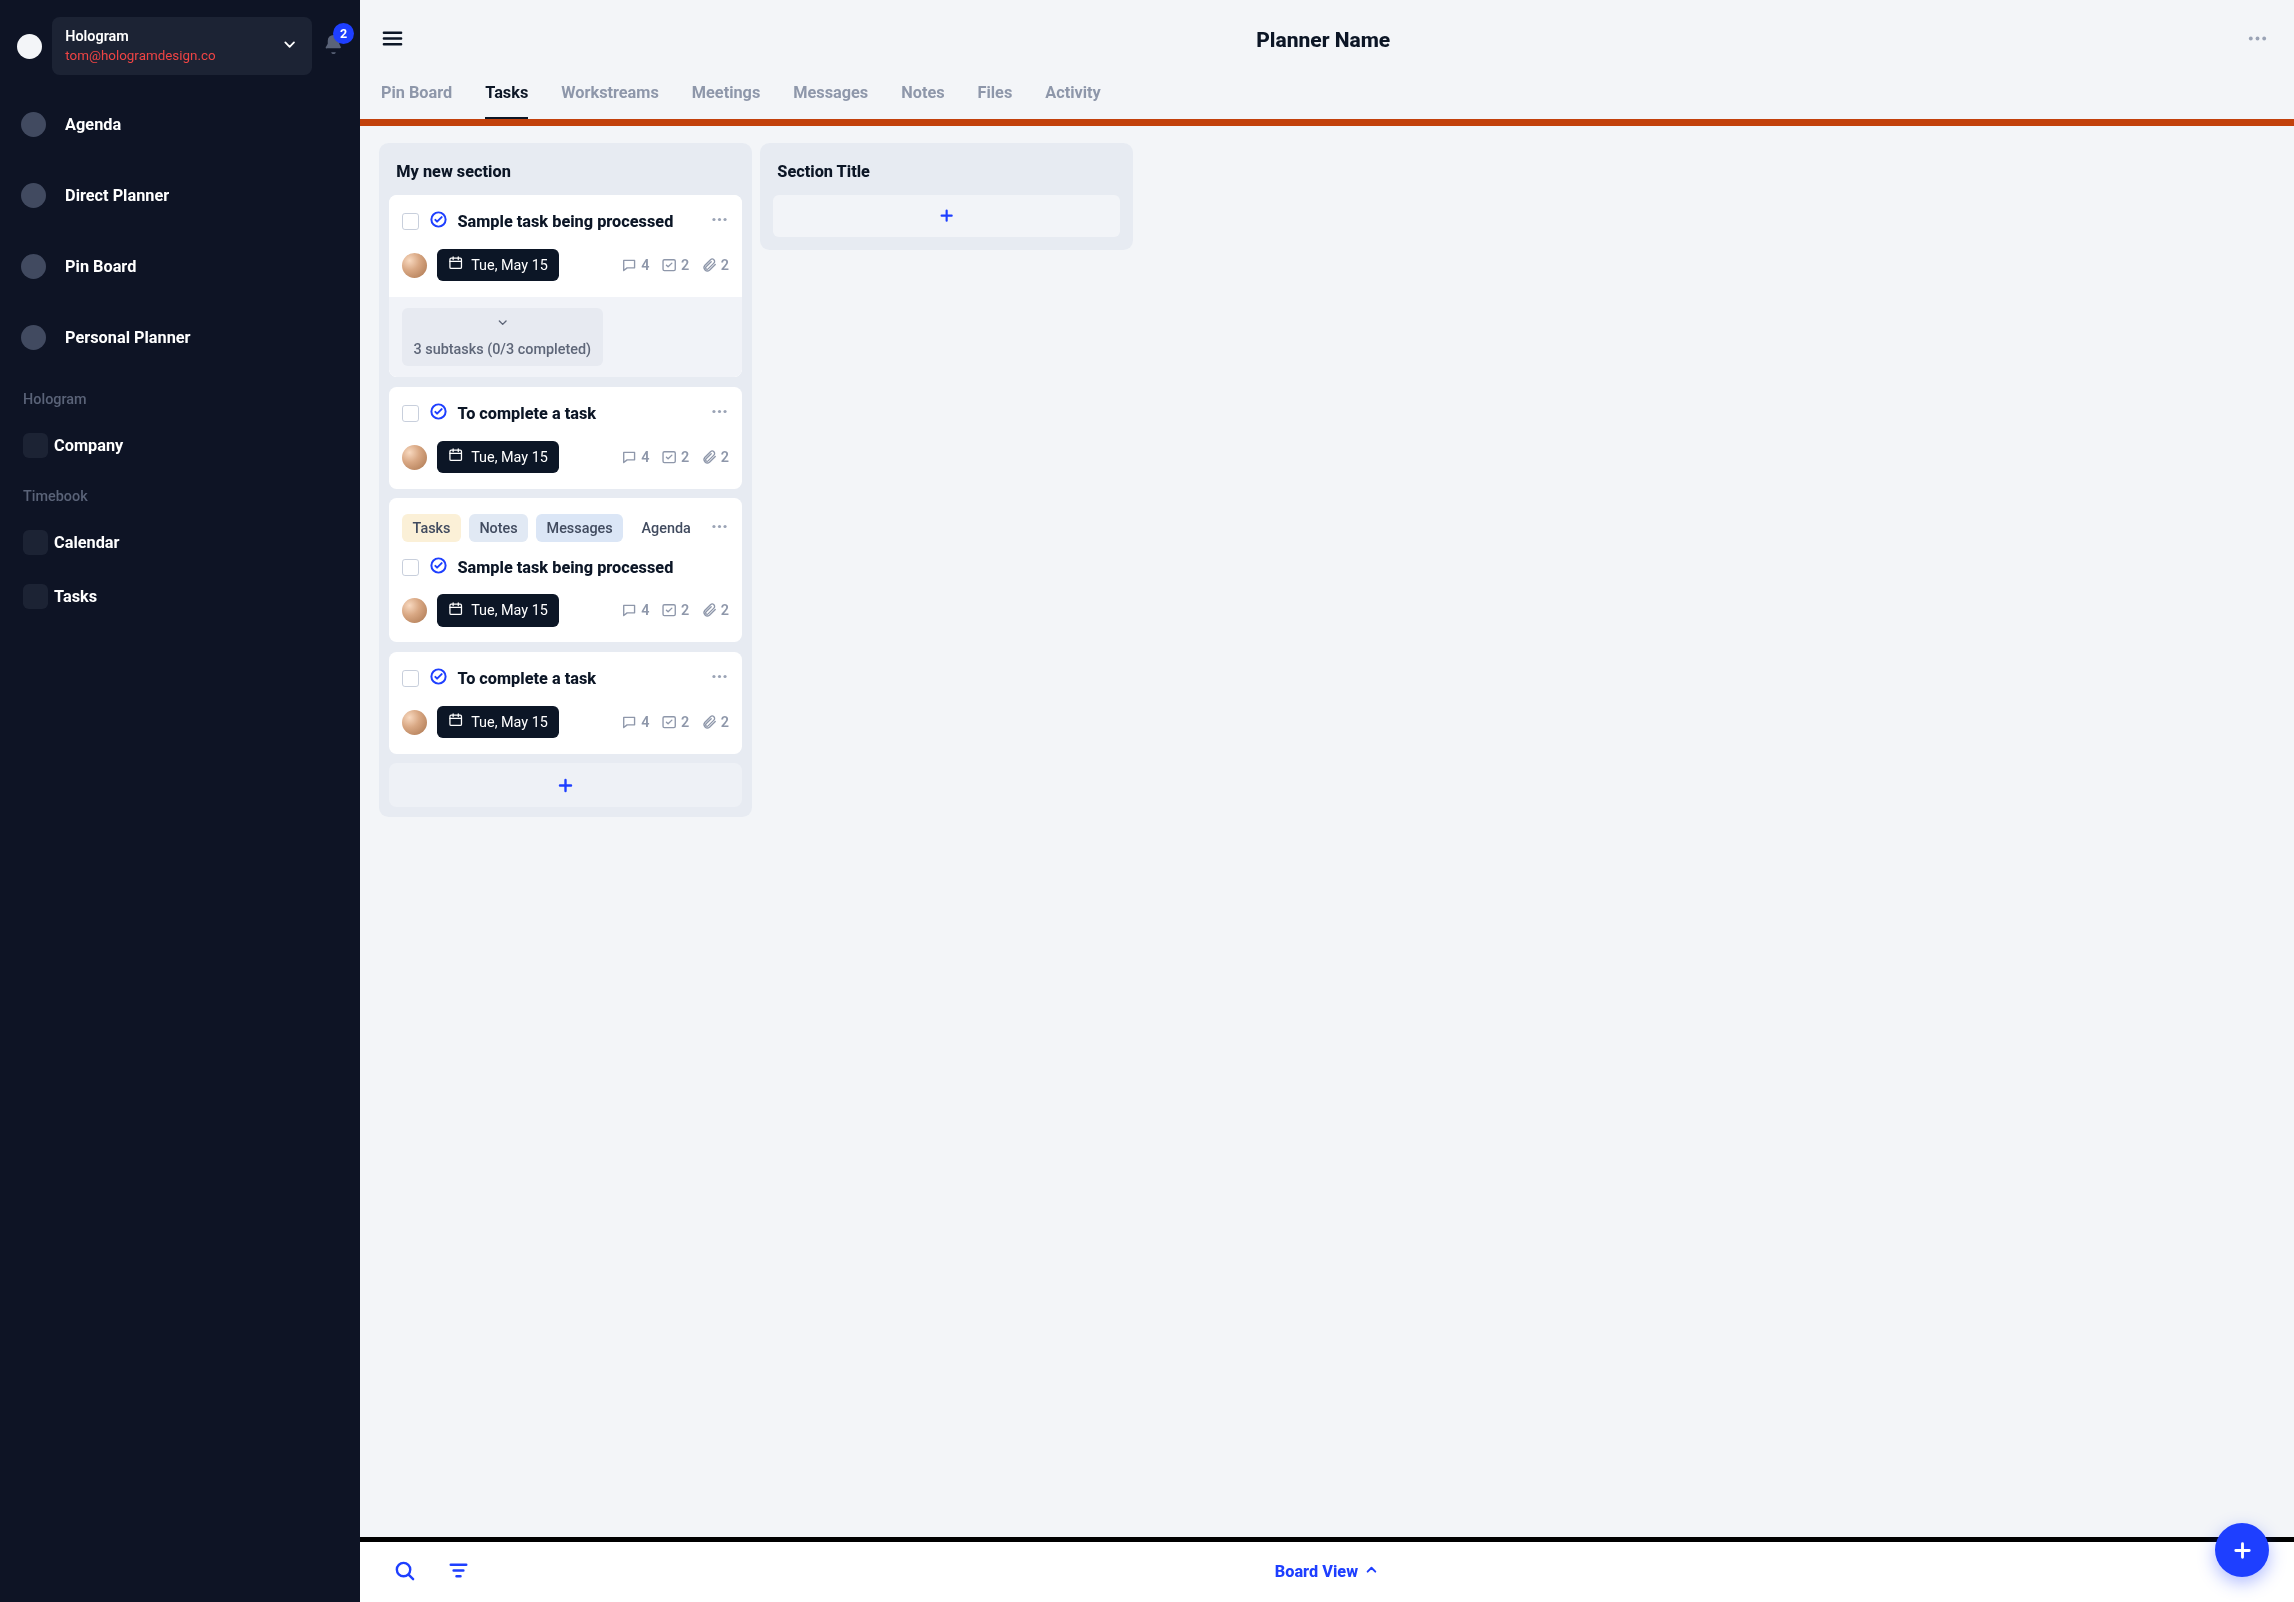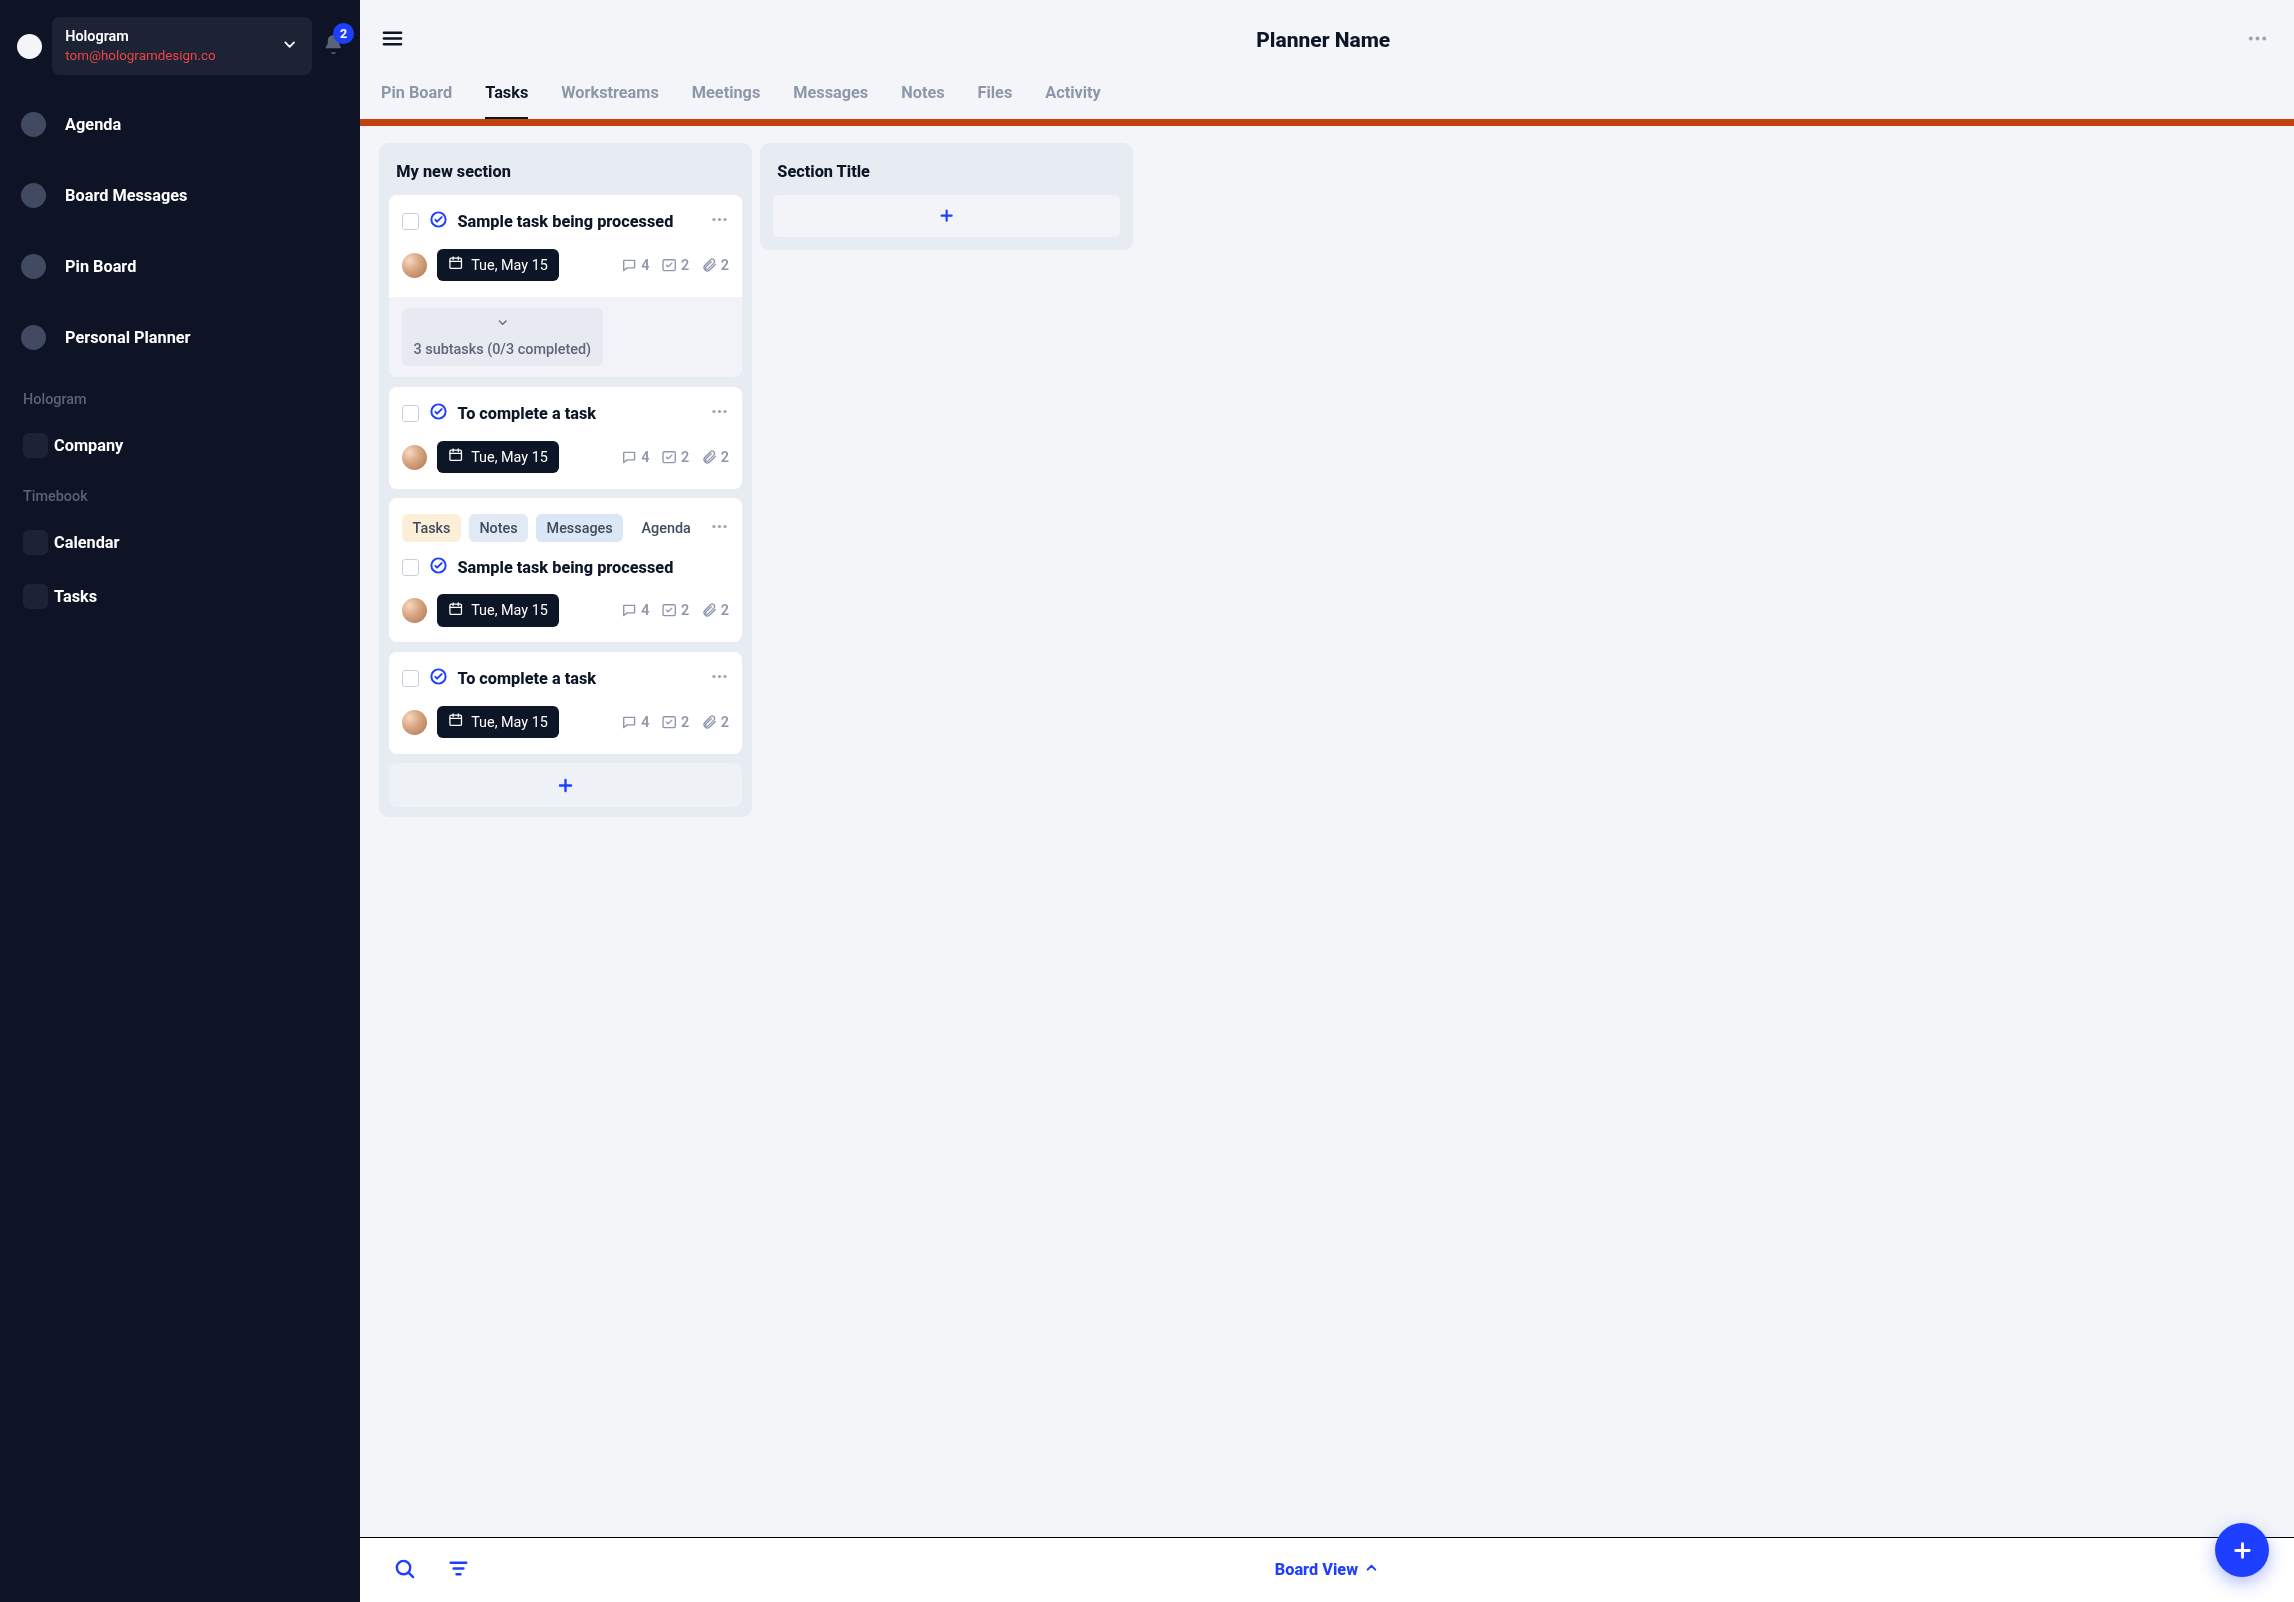--- a/index.html
+++ b/index.html
@@ -266,21 +266,21 @@
     border-radius: 5.8px;
     height: 42px;
     display: flex; align-items: center; justify-content: center;
     cursor: pointer;
     margin: 0 3.8px 3.8px 3.8px;
   }
   
   .bottombar {
     background: #fff;
     height: 65px;
-    border-top: 1px solid #000000;
+    border-top: 5px solid #000000;
     display: flex;
     align-items: center;
     padding: 0 33px;
     gap: 31px;
     position: relative;
   }
   .bb-icon { color: #1e3fff; cursor: pointer; }
   .bb-center {
     position: absolute;
     left: 50%;
@@ -334,21 +334,21 @@
         <span class="badge">2</span>
       </div>
     </div>
 
     <div class="nav-item">
       <div class="nav-dot"></div>
       <div class="nav-label">Agenda</div>
     </div>
     <div class="nav-item">
       <div class="nav-dot"></div>
-      <div class="nav-label">Board Messages</div>
+      <div class="nav-label">Direct Planner</div>
     </div>
     <div class="nav-item">
       <div class="nav-dot"></div>
       <div class="nav-label">Pin Board</div>
     </div>
     <div class="nav-item">
       <div class="nav-dot"></div>
       <div class="nav-label">Personal Planner</div>
     </div>
 

